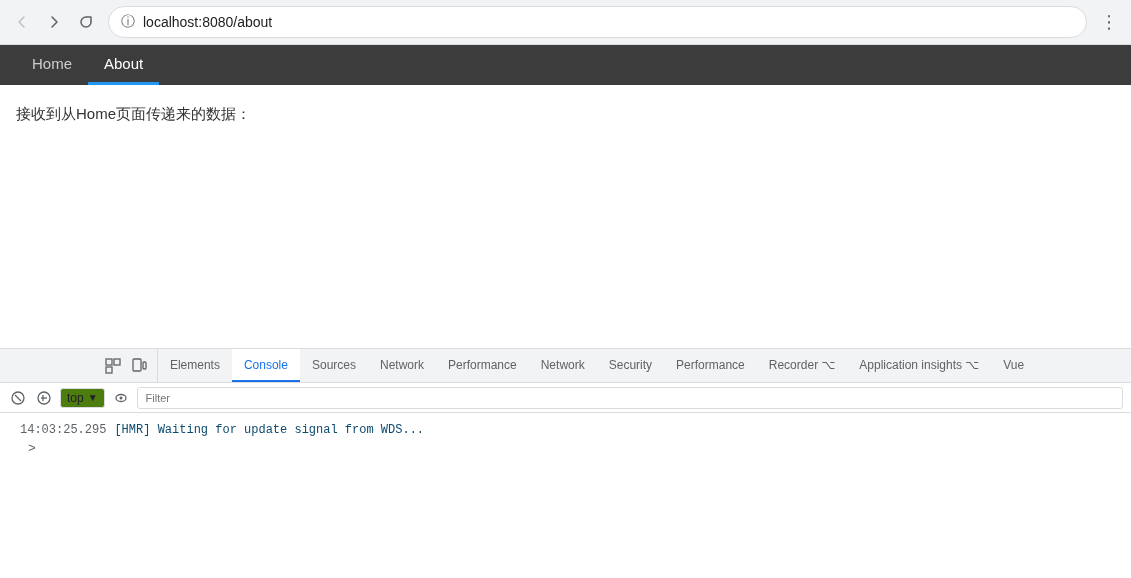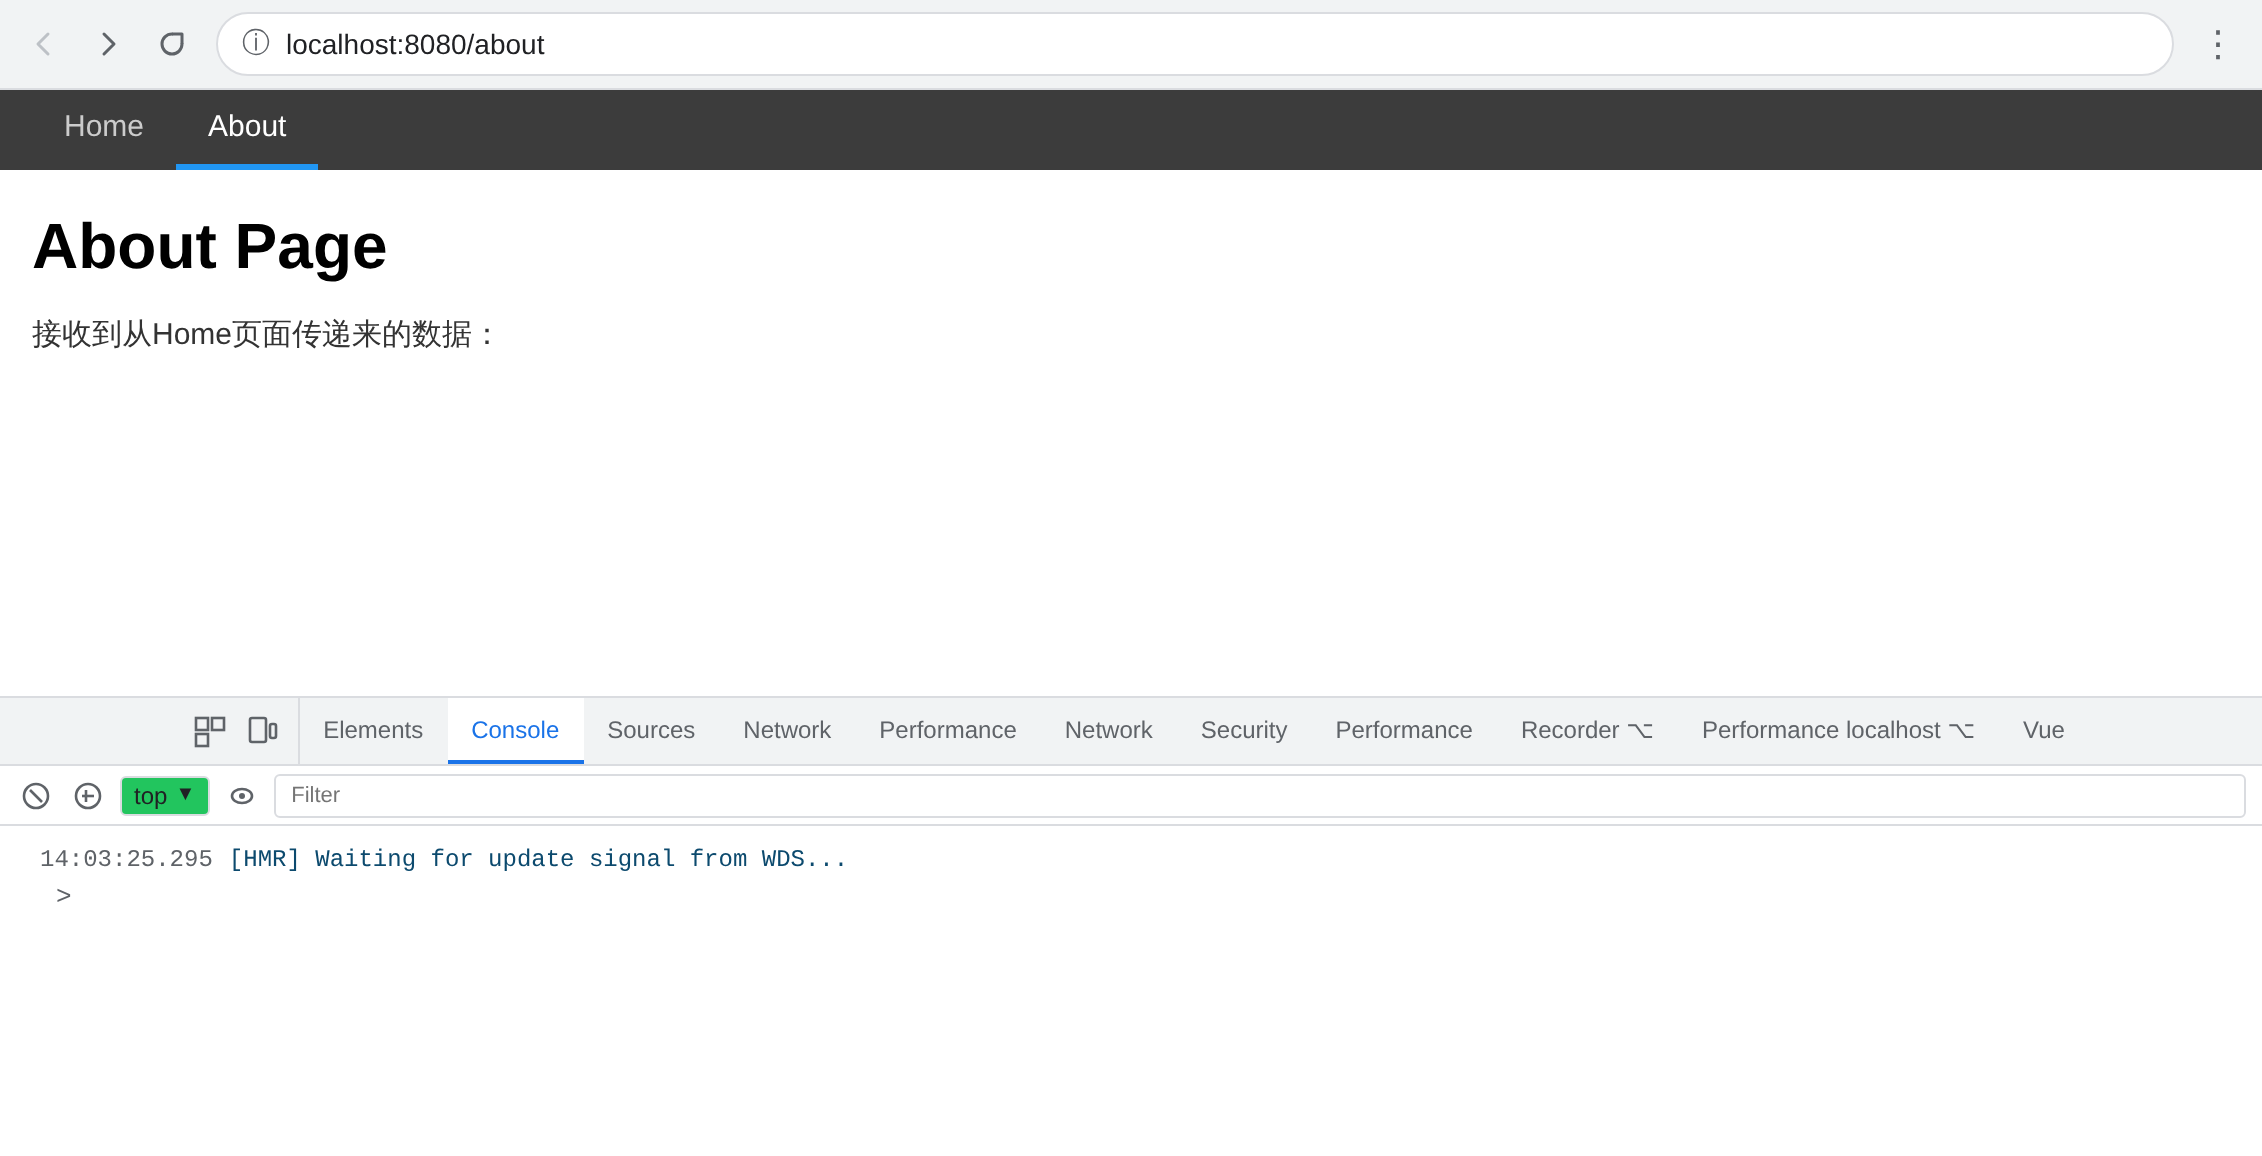--- a/index.html
+++ b/index.html
@@ -191,21 +191,21 @@
     .context-selector {
       display: flex;
       align-items: center;
       gap: 4px;
       font-size: 12px;
       color: #202124;
       cursor: pointer;
       padding: 2px 6px;
       border: 1px solid #dadce0;
       border-radius: 3px;
-      background: #22c55e;
+      background: #4d7c0f;
     }
     .filter-input {
       flex: 1;
       height: 22px;
       border: 1px solid #dadce0;
       border-radius: 3px;
       padding: 0 8px;
       font-size: 11px;
       outline: none;
     }
@@ -263,21 +263,20 @@
     <button class="browser-menu-btn">⋮</button>
   </div>
 </div>
 
 <nav class="app-navbar">
   <a class="nav-link">Home</a>
   <a class="nav-link active">About</a>
 </nav>
 
 <div class="page-content">
-  <h1 class="page-title">About Page</h1>
   <p class="page-subtitle">接收到从Home页面传递来的数据：</p>
 </div>
 
 <div class="devtools">
 
   <div class="devtools-tabs">
     <div class="devtools-icons">
       <button class="devtools-icon-btn">
         <svg width="16" height="16" viewBox="0 0 16 16">
             <rect x="1" y="1" width="6" height="6" fill="none" stroke="#5f6368" stroke-width="1.3"></rect>
@@ -314,21 +313,21 @@
     <div class="devtools-tab">
       <span>Security</span>
     </div>
     <div class="devtools-tab">
       <span>Performance</span>
     </div>
     <div class="devtools-tab">
       <span>Recorder ⌥</span>
     </div>
     <div class="devtools-tab">
-      <span>Performance localhost ⌥</span>
+      <span>Application insights ⌥</span>
     </div>
     <div class="devtools-tab">
       <span>Vue</span>
     </div>
   </div>
 
   <div class="devtools-toolbar">
     <button class="toolbar-icon-btn">
       <svg width="14" height="14" viewBox="0 0 14 14">
           <circle cx="7" cy="7" r="6" fill="none" stroke="#5f6368" stroke-width="1.3"></circle>

